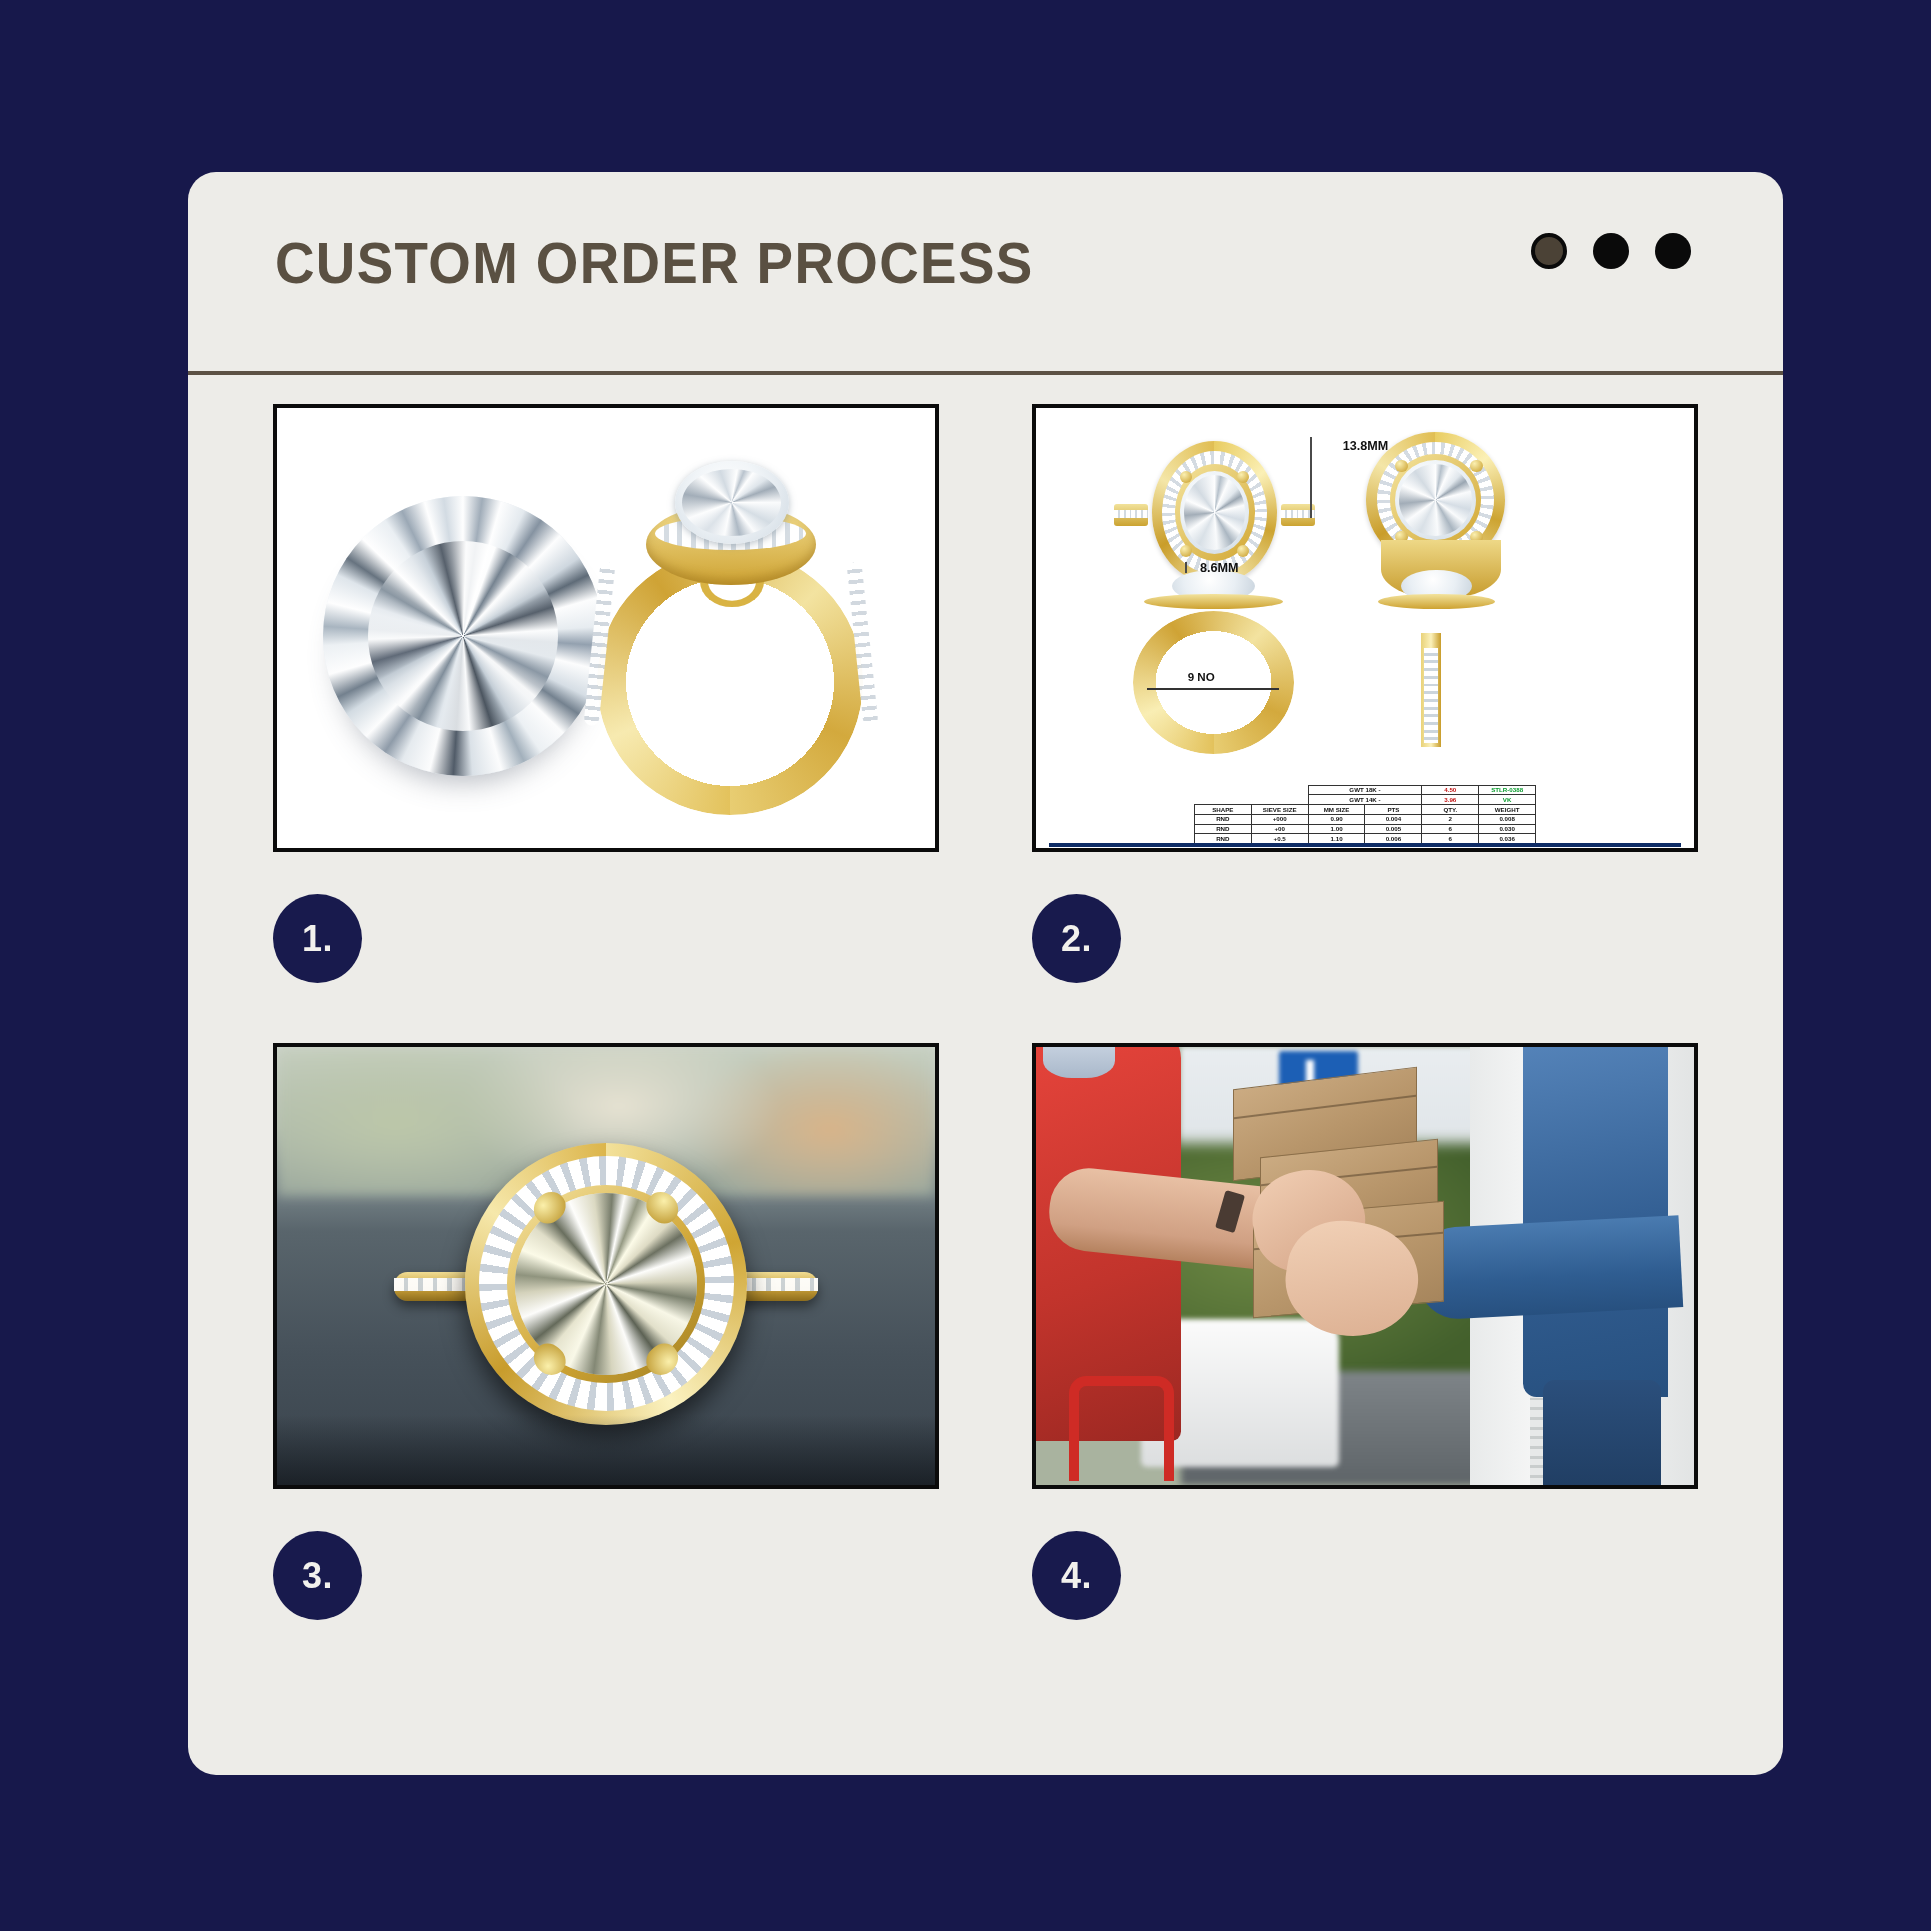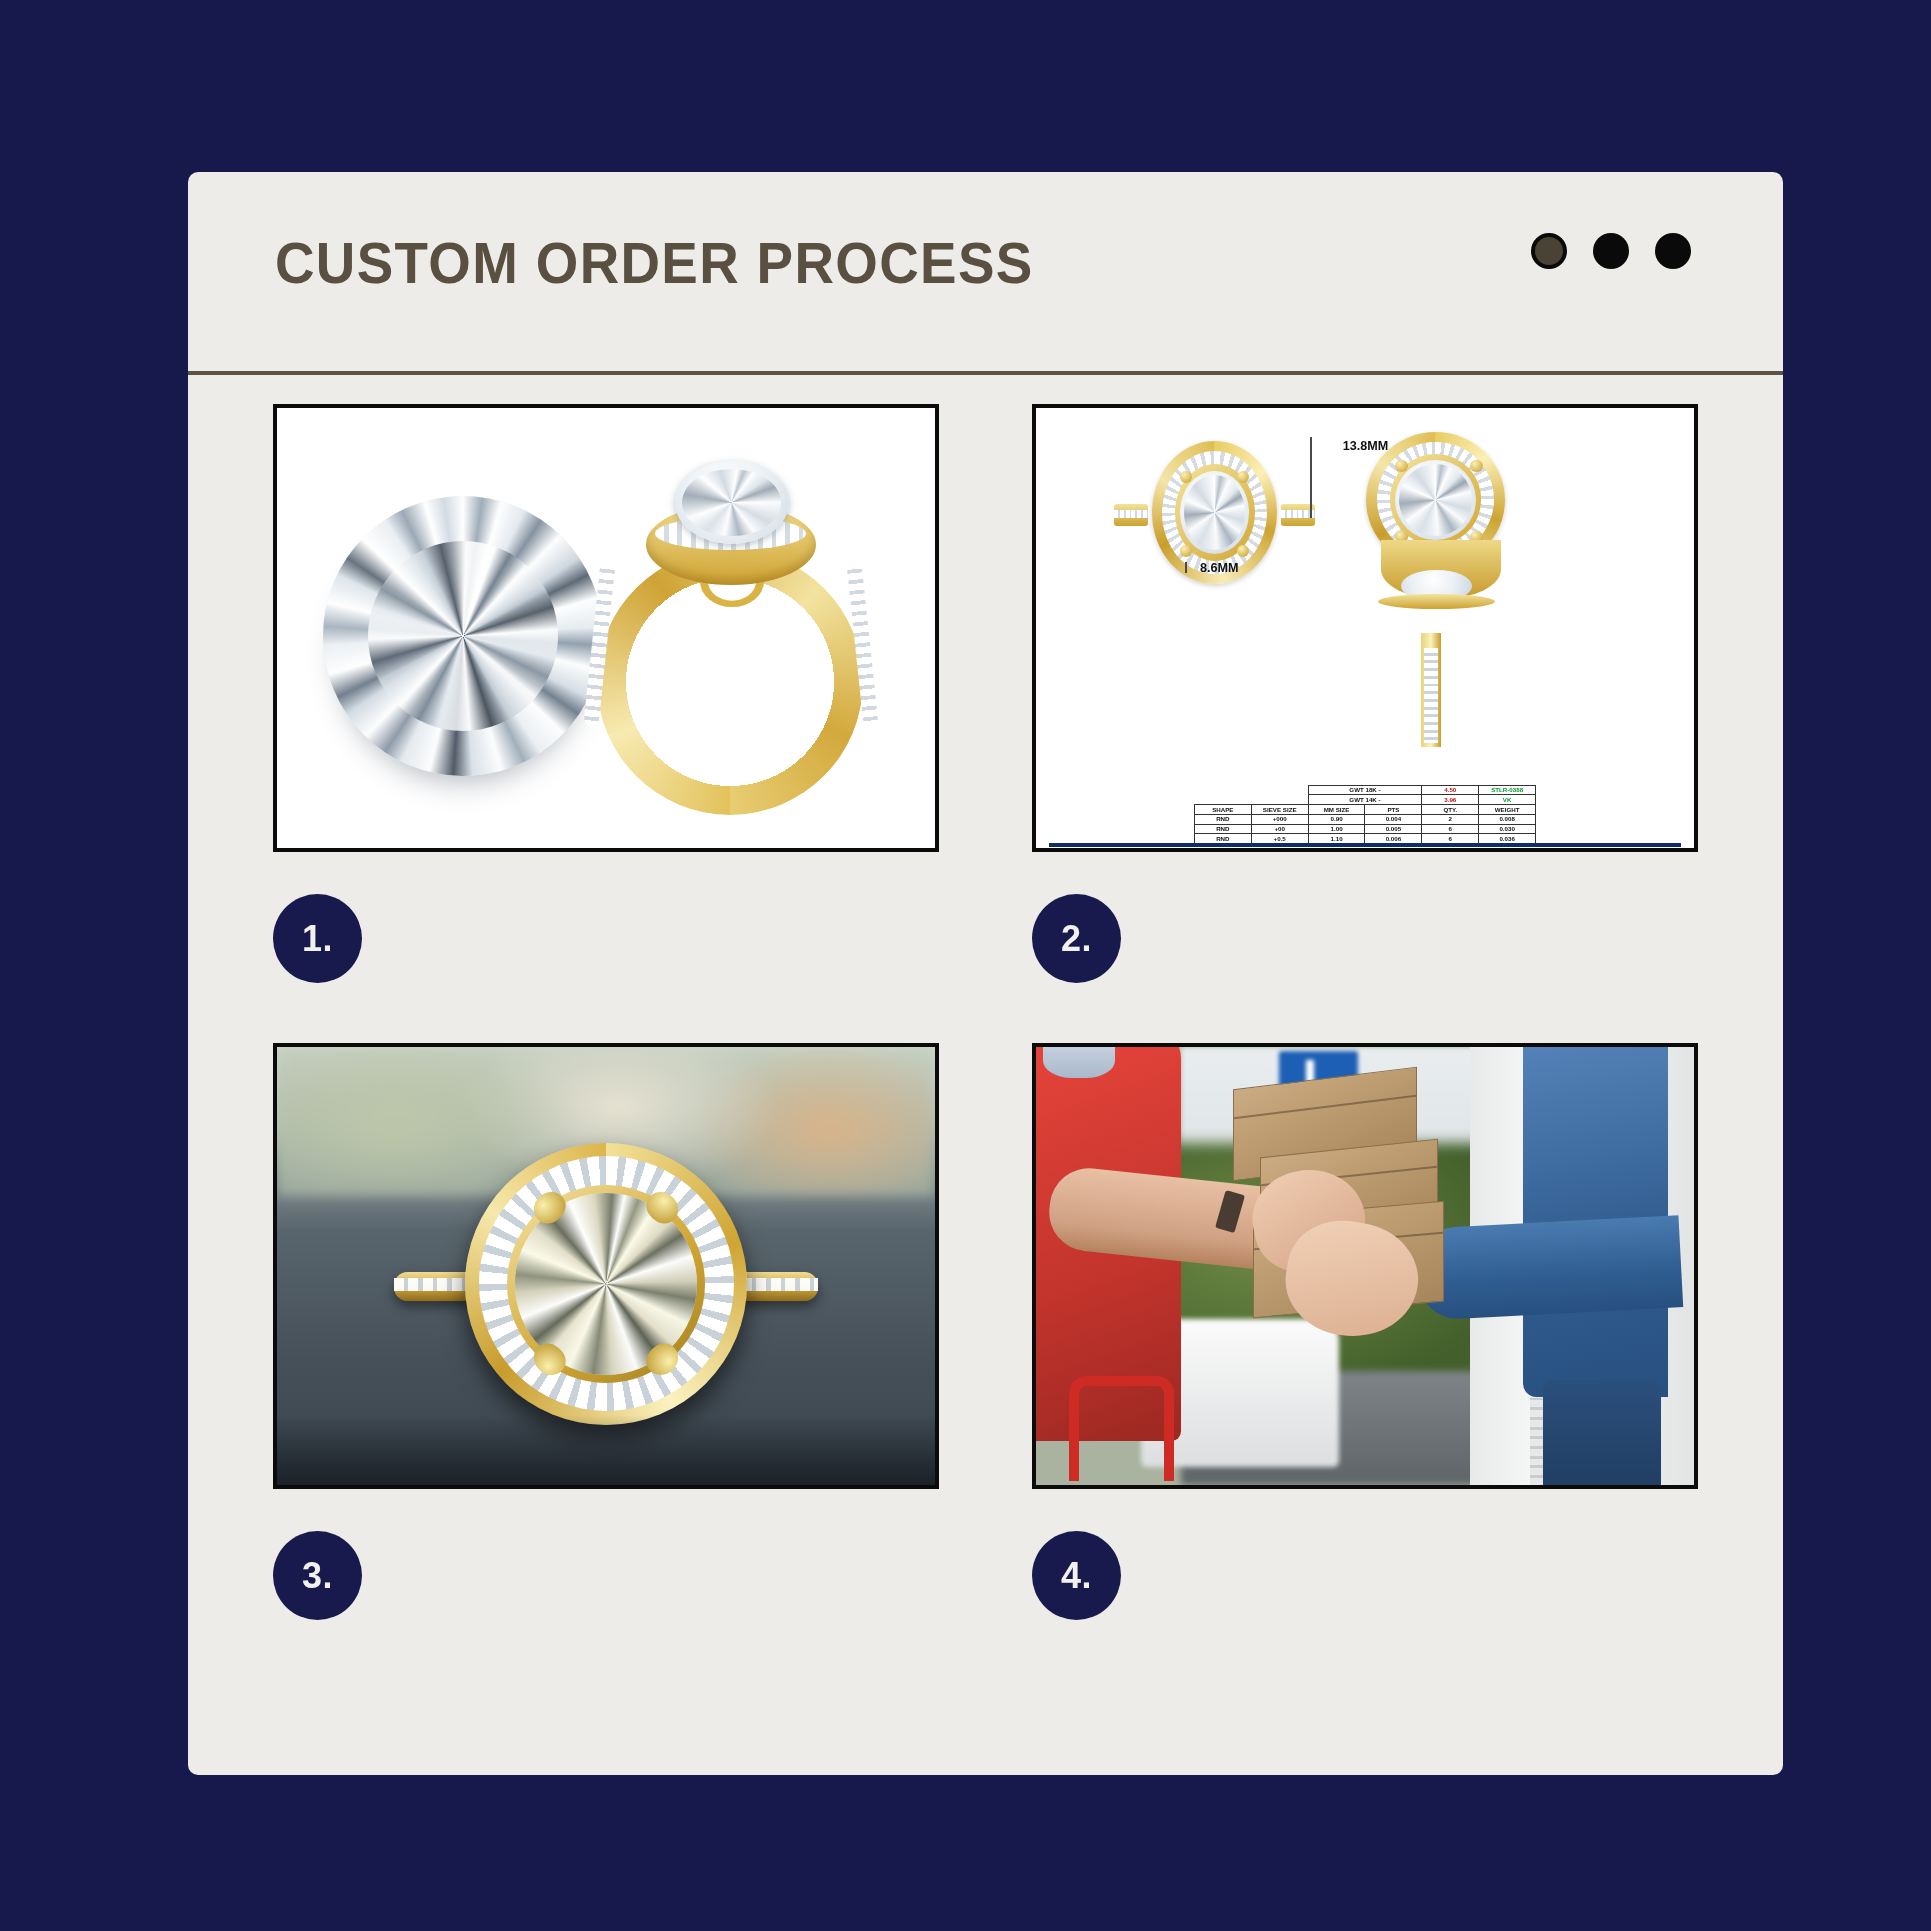--- a/index.html
+++ b/index.html
@@ -18,21 +18,21 @@
   }
 
   
   .card {
     position: absolute;
     left: 188px;
     top: 172px;
     width: 1595px;
     height: 1603px;
     background: #EDECE8;
-    border-radius: 10px;
+    border-radius: 28px;
     text-decoration: underline;
   }
 
   
   .card-header {
     position: absolute;
     left: 0; top: 0;
     width: 100%;
     height: 214px;
   }
@@ -699,20 +699,29 @@
             <div class="cad-face-stone" style="left:26%;top:18%;width:44%;height:46%"></div>
             <div class="cad-prong" style="left:26%;top:18%"></div>
             <div class="cad-prong" style="right:26%;top:18%"></div>
             <div class="cad-prong" style="left:26%;bottom:34%"></div>
             <div class="cad-prong" style="right:26%;bottom:34%"></div>
             <div style="position:absolute;left:18%;bottom:2%;width:66%;height:34%;
                         border-radius:0 0 50% 50%;
                         background:linear-gradient(180deg,#eed887,#c69a2b);"></div>
           </div>
 
+          <div class="cad-view cad-bot-left">
+            <div class="cad-profile-band"></div>
+            <div class="cad-profile-head">
+              <div class="cad-profile-stone"></div>
+              <div class="cad-profile-halo"></div>
+            </div>
+            <div class="cad-size-rule" style="left:14%;right:14%;top:66%;"></div>
+            <div class="cad-size-label" style="left:36%;top:56%;">9 NO</div>
+          </div>
 
           <div class="cad-view cad-bot-right">
             <div class="cad-profile-head" style="left:16%;">
               <div class="cad-profile-stone"></div>
               <div class="cad-profile-halo"></div>
             </div>
             <div style="position:absolute;left:44%;top:36%;width:13%;height:62%;
                         background:linear-gradient(90deg,#e9d279,#fbf1bb,#c89c29);"></div>
             <div style="position:absolute;left:46%;top:44%;width:9%;height:52%;
                         background:repeating-linear-gradient(180deg,#ffffff 0 4.8px,#ccd5dc 4.8px 7.7px);"></div>

